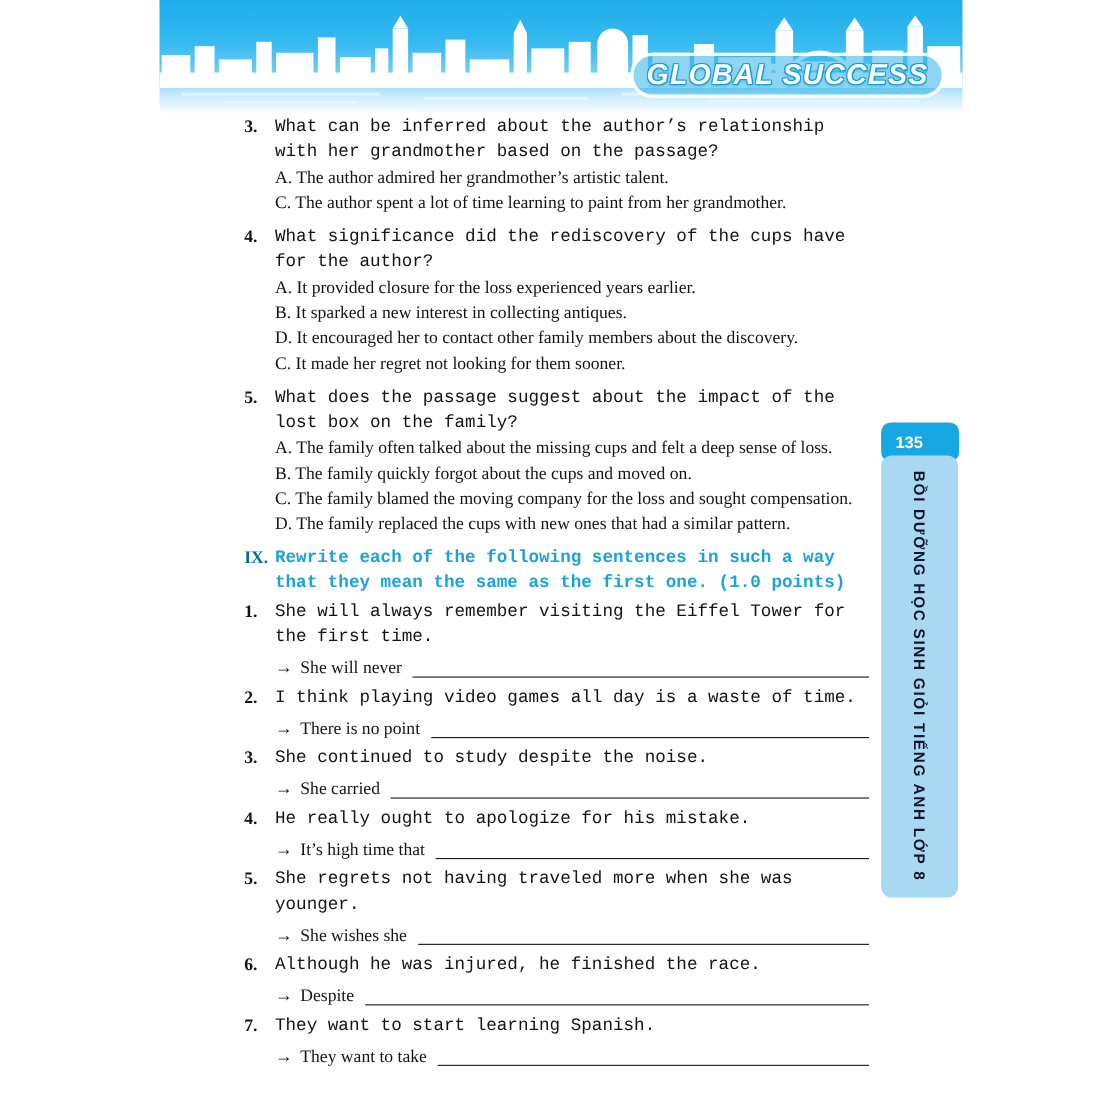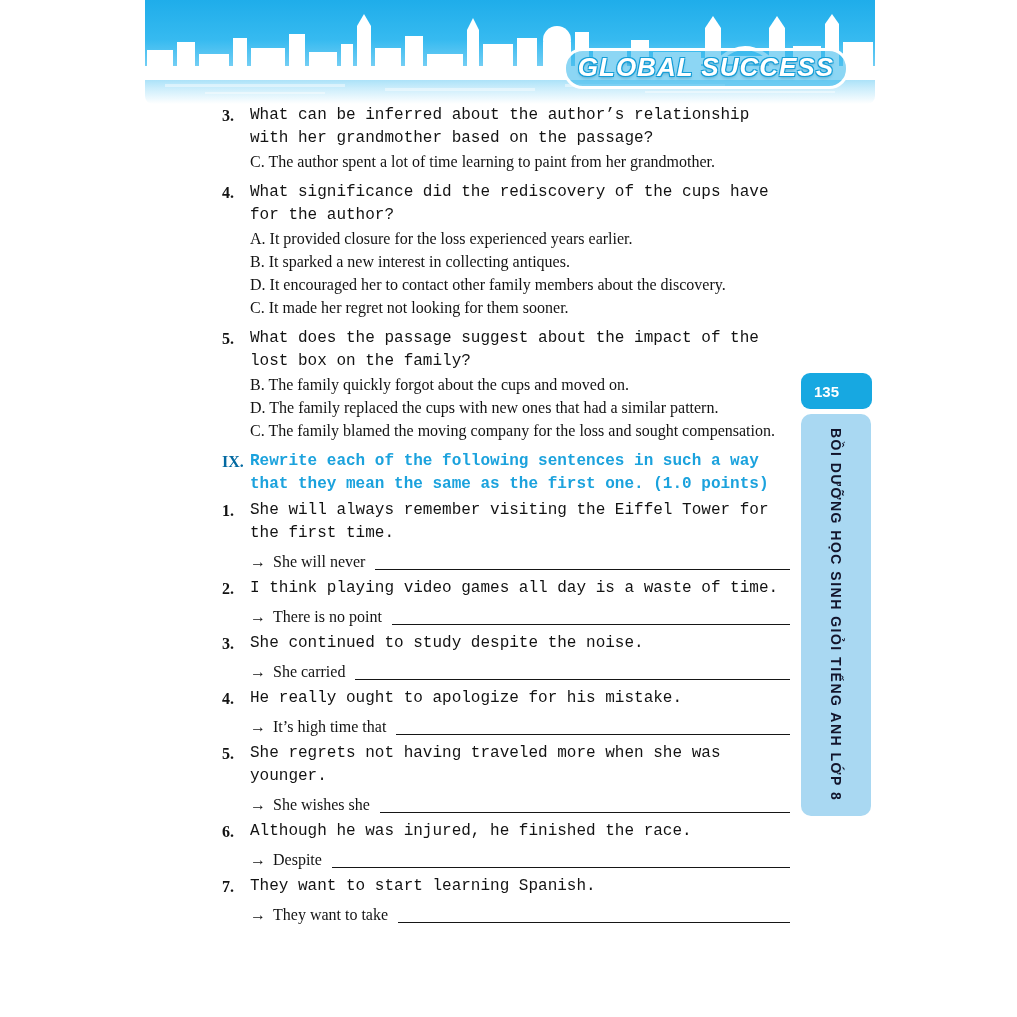--- a/index.html
+++ b/index.html
@@ -9,21 +9,21 @@
   }
 
   
   .header-band {
     position:absolute; left:145px; top:0; width:730px; height:104px;
     background:linear-gradient(180deg,#1fadea 0%,#36baf0 38%,#6fcdf4 62%,#c8ecfb 84%,#ffffff 100%);
     border-bottom-left-radius:8px; border-bottom-right-radius:8px;
   }
   .skyline { position:absolute; left:0; bottom:6px; width:730px; height:84px; }
   .logo {
-    position:absolute; right:26px; top:48px;
+    position:absolute; right:16px; top:48px;
     font-family:"Liberation Sans", sans-serif; font-weight:bold; font-style:italic;
     font-size:26px; letter-spacing:1px; color:#ffffff; white-space:nowrap;
     padding:1px 12px 3px 12px; border:3px solid #ffffff; border-radius:20px;
     background:rgba(46,180,235,0.55);
     text-shadow:-1px -1px 0 #149ed8, 1px -1px 0 #149ed8, -1px 1px 0 #149ed8,
                  1px 1px 0 #149ed8, 0 2px 3px rgba(0,80,120,.35);
   }
 
   
   .content { position:absolute; left:222px; top:104px; width:568px; font-size:16px; line-height:23px; }
@@ -41,21 +41,21 @@
   .task .qnum { color:#0369a1; }
 
   .witem { margin-bottom:4px; }
   .rewrite { display:flex; align-items:flex-end; margin-left:28px; margin-top:3px; height:25px; }
   .arrow { margin-right:7px; }
   .stem { white-space:nowrap; }
   .blank { flex:1; border-bottom:1.4px solid #161616; margin-left:10px; margin-bottom:3px; height:18px; }
 
   
   .page-tab {
-    position:absolute; left:801px; top:373px; width:71px; height:36px;
+    position:absolute; left:801px; top:384px; width:71px; height:36px;
     background:#17a8e1; border-radius:9px; display:flex; align-items:center;
   }
   .page-tab span {
     color:#ffffff; font-family:"Liberation Sans", sans-serif; font-weight:bold;
     font-size:15px; padding-left:13px;
   }
   .side-bar {
     position:absolute; left:801px; top:414px; width:70px; height:402px;
     background:#a9d8f2; border-radius:10px;
     display:flex; align-items:center; justify-content:center;
@@ -122,42 +122,44 @@
     </div>
   </div>
 
   <div class="content">
 
     <div class="question">
       <div class="qrow">
         <span class="qnum">3.</span>
         <span class="qtext">What can be inferred about the author’s relationship with her grandmother based on the passage?</span>
       </div>
+      <div class="opt">A. The author admired her grandmother’s artistic talent.</div>
       <div class="opt">C. The author spent a lot of time learning to paint from her grandmother.</div>
     </div>
 
     <div class="question">
       <div class="qrow">
         <span class="qnum">4.</span>
         <span class="qtext">What significance did the rediscovery of the cups have for the author?</span>
       </div>
       <div class="opt">A. It provided closure for the loss experienced years earlier.</div>
       <div class="opt">B. It sparked a new interest in collecting antiques.</div>
       <div class="opt">D. It encouraged her to contact other family members about the discovery.</div>
       <div class="opt">C. It made her regret not looking for them sooner.</div>
     </div>
 
     <div class="question">
       <div class="qrow">
         <span class="qnum">5.</span>
         <span class="qtext">What does the passage suggest about the impact of the lost box on the family?</span>
       </div>
+      <div class="opt">A. The family often talked about the missing cups and felt a deep sense of loss.</div>
       <div class="opt">B. The family quickly forgot about the cups and moved on.</div>
+      <div class="opt">C. The family blamed the moving company for the loss and sought compensation.</div>
       <div class="opt">D. The family replaced the cups with new ones that had a similar pattern.</div>
-      <div class="opt">C. The family blamed the moving company for the loss and sought compensation.</div>
     </div>
 
 
     <div class="task">
       <span class="qnum">IX.</span>
       <span class="qtext">Rewrite each of the following sentences in such a way that they mean the same as the first one. (1.0 points)</span>
     </div>
 
     <div class="witem">
       <div class="qrow">

